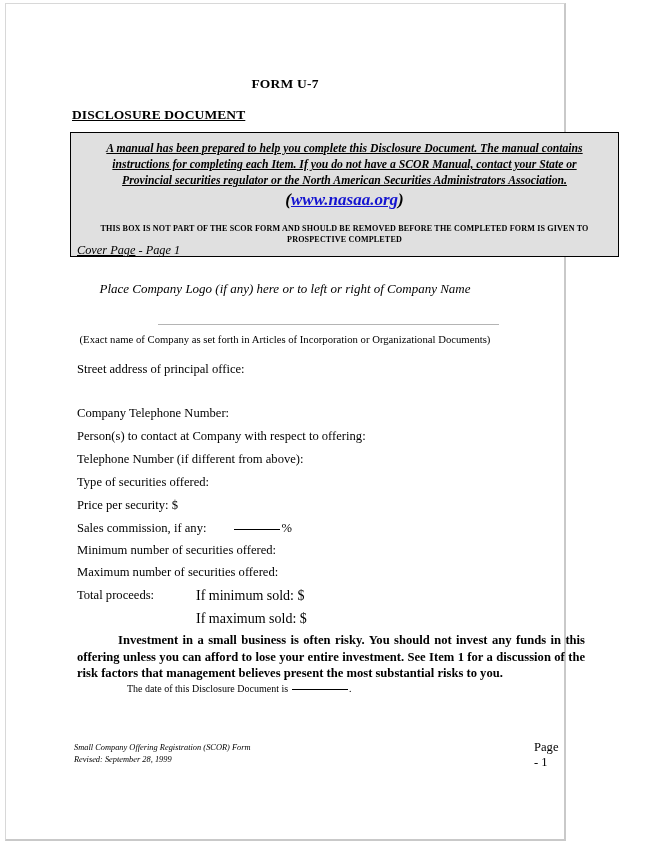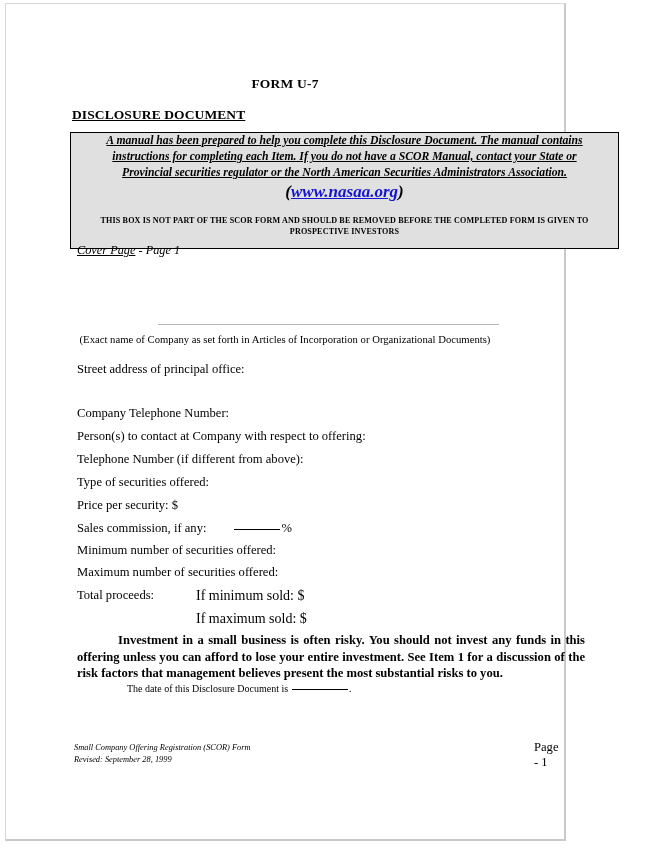--- a/index.html
+++ b/index.html
@@ -61,21 +61,21 @@
 
   
   .notice-box {
     position: absolute;
     left: 64px;
     top: 128px;
     width: 549px;
     border: 1.5px solid #000000;
     background: #e0e0e0;
     box-sizing: border-box;
-    padding: 0 10px 8px 10px;
+    padding: 8px 10px 8px 10px;
   }
   .notice-main {
     font-size: 11.7px;
     font-weight: bold;
     font-style: italic;
     text-align: center;
     line-height: 1.38;
   }
   .notice-main .u {
     text-decoration: underline;
@@ -220,28 +220,29 @@
       <div class="notice-main">
         <span class="u">A manual has been prepared to help you complete this Disclosure Document.  The manual contains</span><br>
         <span class="u">instructions for completing each Item.  If you do not have a SCOR Manual, contact your State or</span><br>
         <span class="u">Provincial securities regulator or the North American Securities Administrators Association.</span>
       </div>
       <div class="notice-link-line">
         <span>(</span><a class="notice-link" href="#">www.nasaa.org</a><span>)</span>
       </div>
       <div class="notice-caps">
         <span>THIS BOX IS NOT PART OF THE SCOR FORM AND SHOULD BE REMOVED BEFORE THE COMPLETED FORM IS GIVEN TO</span><br>
-        <span>PROSPECTIVE INVESTORS</span>
+        <span>PROSPECTIVE COMPLETED</span>
       </div>
     </div>
 
     <div class="cover-label">
       <span class="u">Cover Page</span><span> - Page 1</span>
     </div>
 
+    <div class="logo-line">Place Company Logo (if any) here or to left or right of Company Name</div>
 
     <div class="company-rule"></div>
     <div class="company-caption">(Exact name of Company as set forth in Articles of Incorporation or Organizational Documents)</div>
 
     <div class="field" style="top:358px">Street address of principal office:</div>
     <div class="field" style="top:402px">Company Telephone Number:</div>
     <div class="field" style="top:448px">Telephone Number (if different from above):</div>
     <div class="field" style="top:425px">Person(s) to contact at Company with respect to offering:</div>
     <div class="field" style="top:471px">Type of securities offered:</div>
     <div class="field" style="top:494px">Price per security:  $</div>

